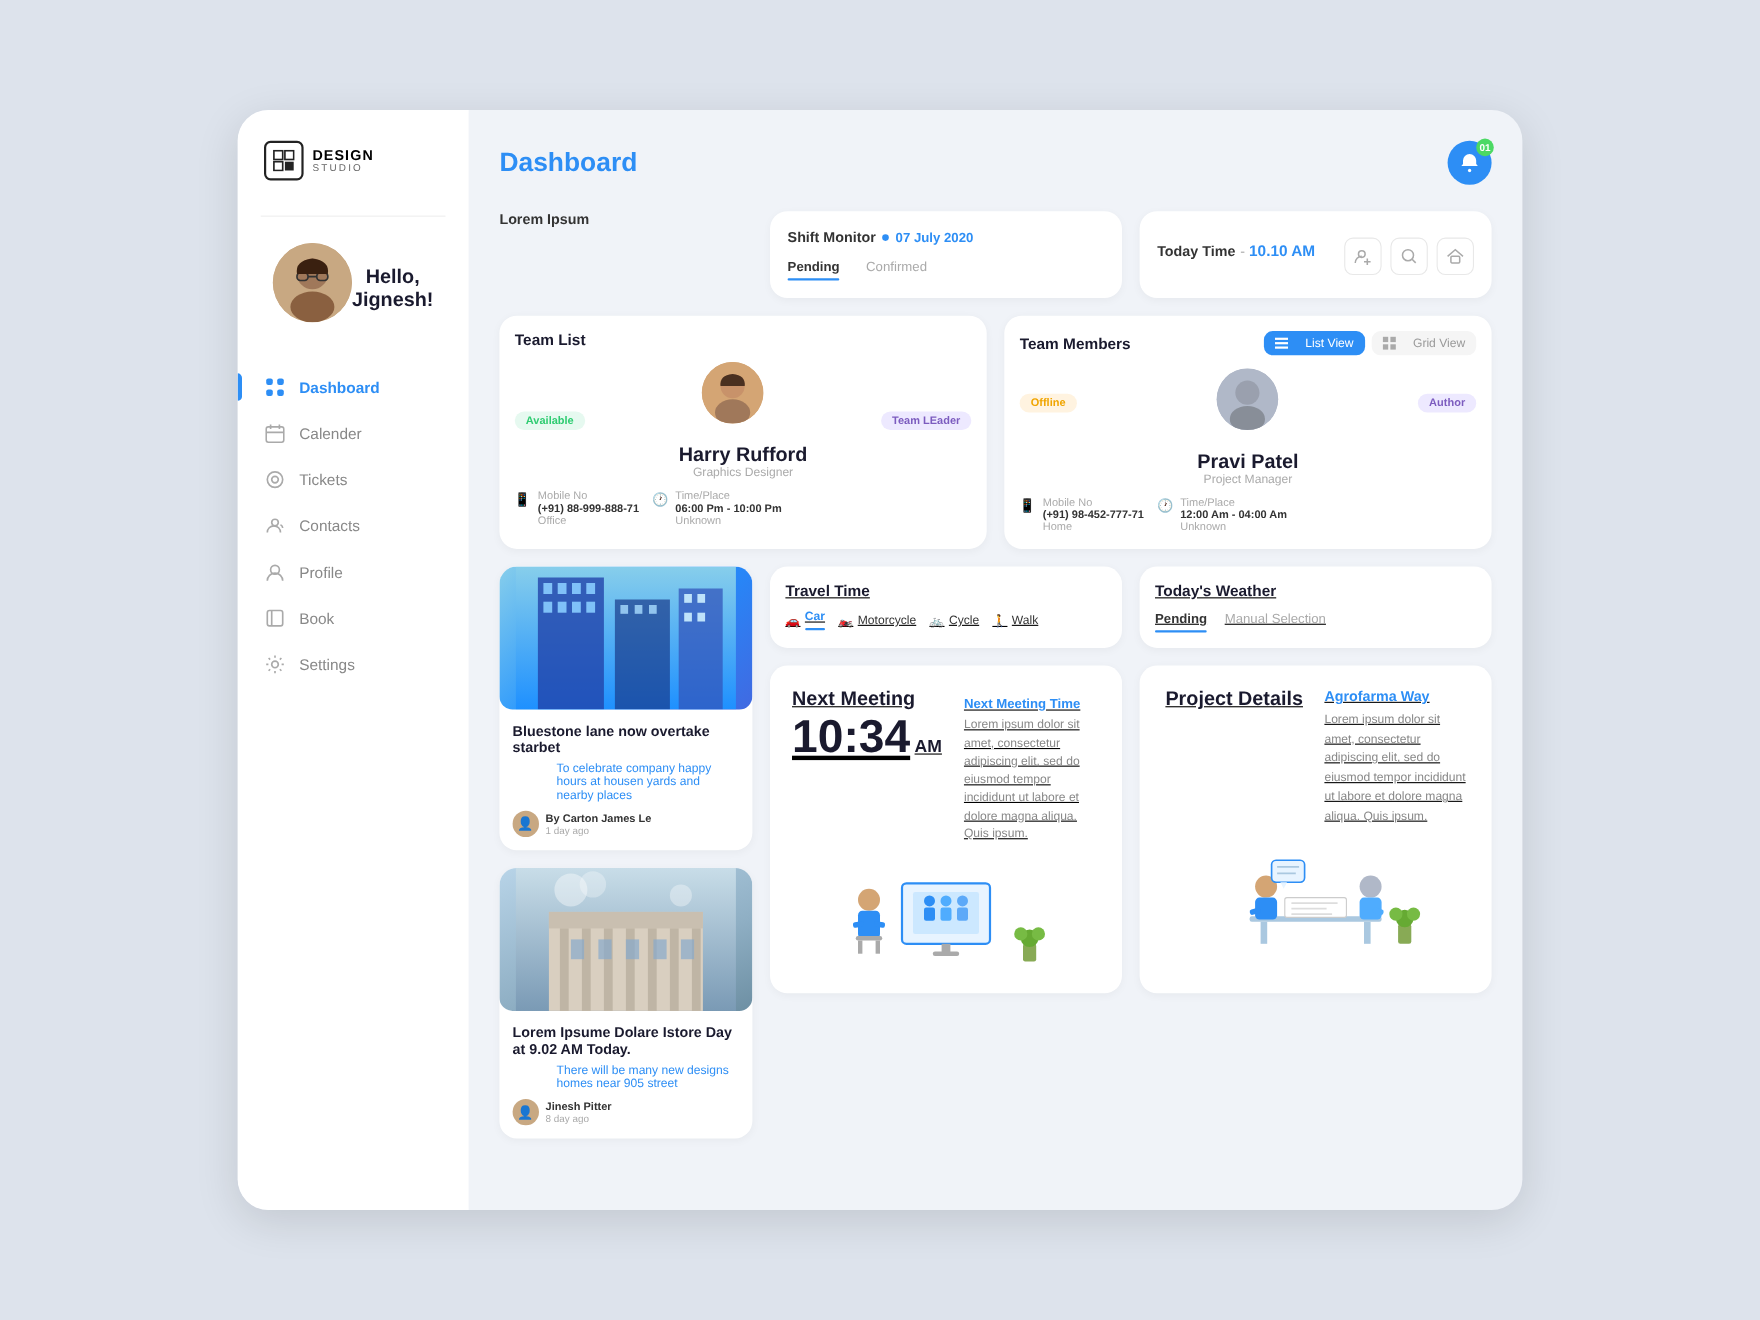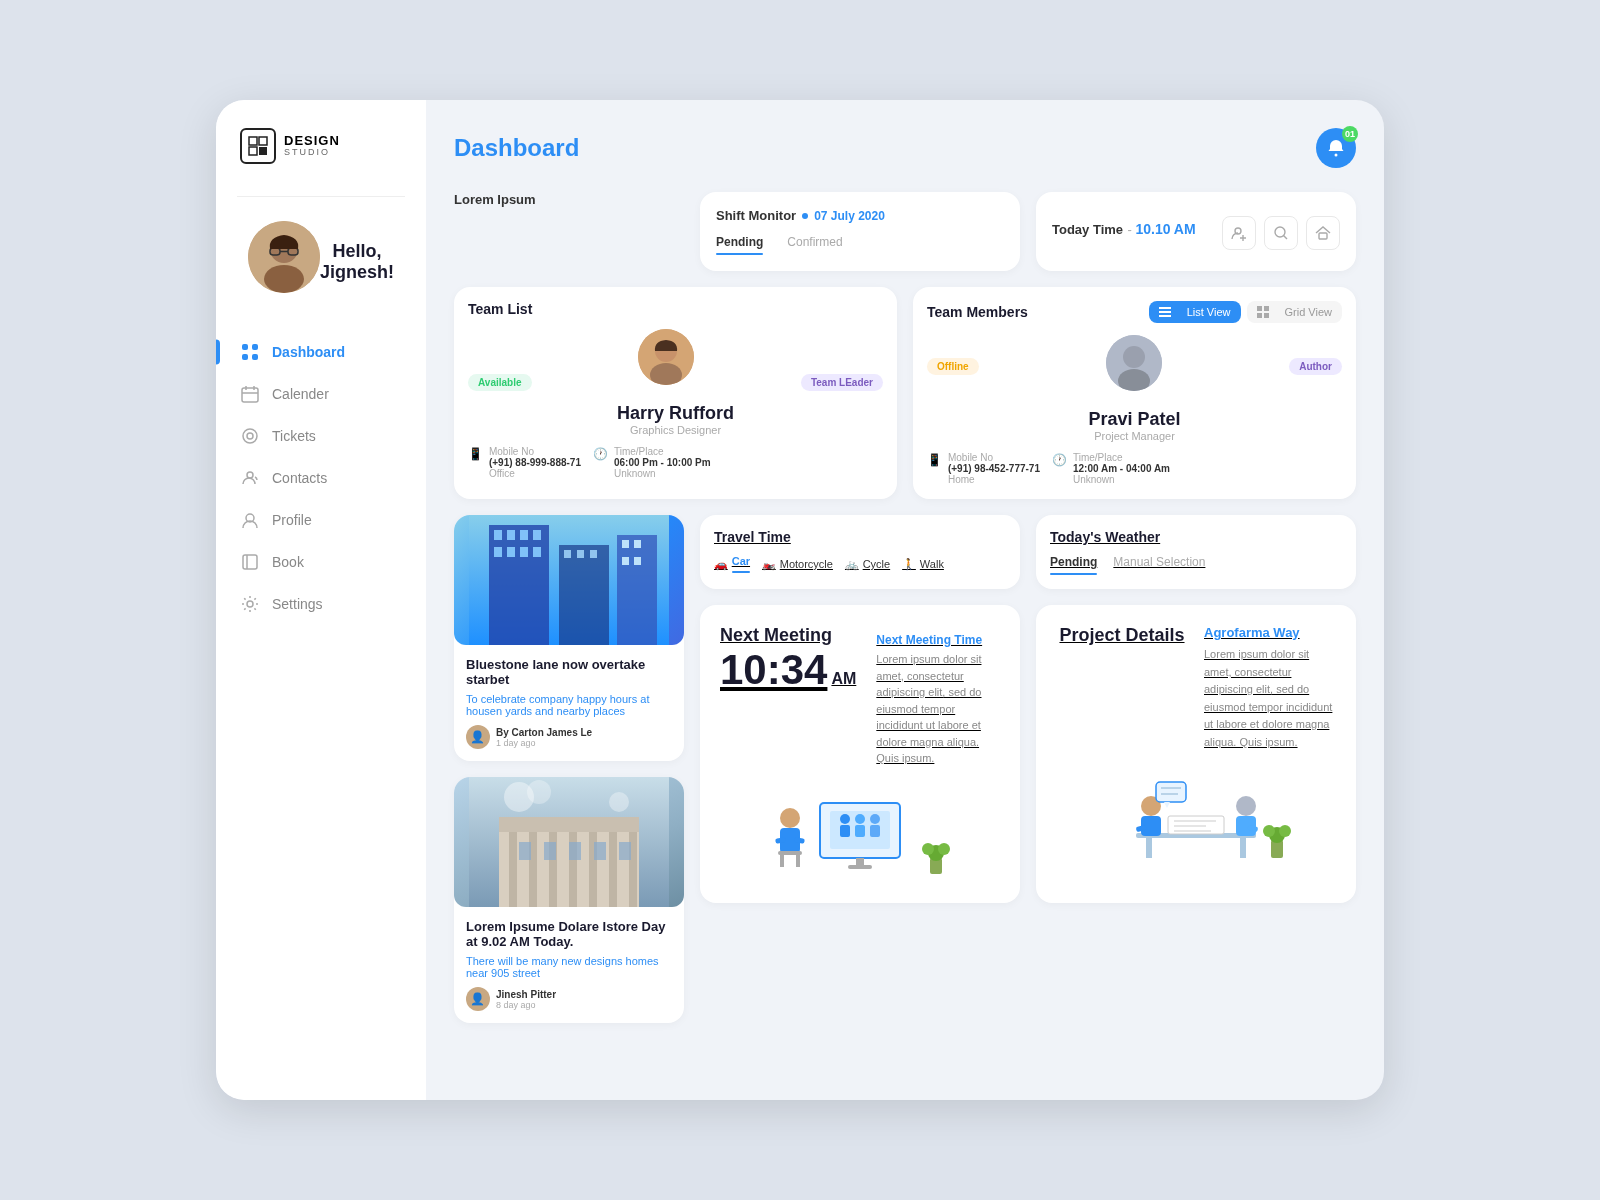--- a/index.html
+++ b/index.html
@@ -266,21 +266,21 @@
     .right-col { display: flex; flex-direction: column; gap: 16px; text-decoration: underline; }
     
     .news-card {
       background: #fff;
       border-radius: 16px;
       overflow: hidden;
       box-shadow: 0 2px 8px rgba(0,0,0,0.04);
     }
     .news-body { padding: 12px; }
     .news-title { font-size: 13px; font-weight: 700; color: #1a1a2e; margin-bottom: 6px; }
-    .news-excerpt { font-size: 11px; color: #2d8ef5; margin-bottom: 8px; }
+    .news-excerpt { font-size: 11px; color: #2d8ef5; margin-bottom: 8px; margin-left: 40px; }
     .news-author { display: flex; align-items: center; gap: 6px; font-size: 10px; color: #aaa; }
     .author-avatar {
       width: 24px; height: 24px;
       border-radius: 50%;
       background: #c8a882;
       display: flex; align-items: center; justify-content: center;
       font-size: 12px;
     }
     
     .travel-weather-row {

